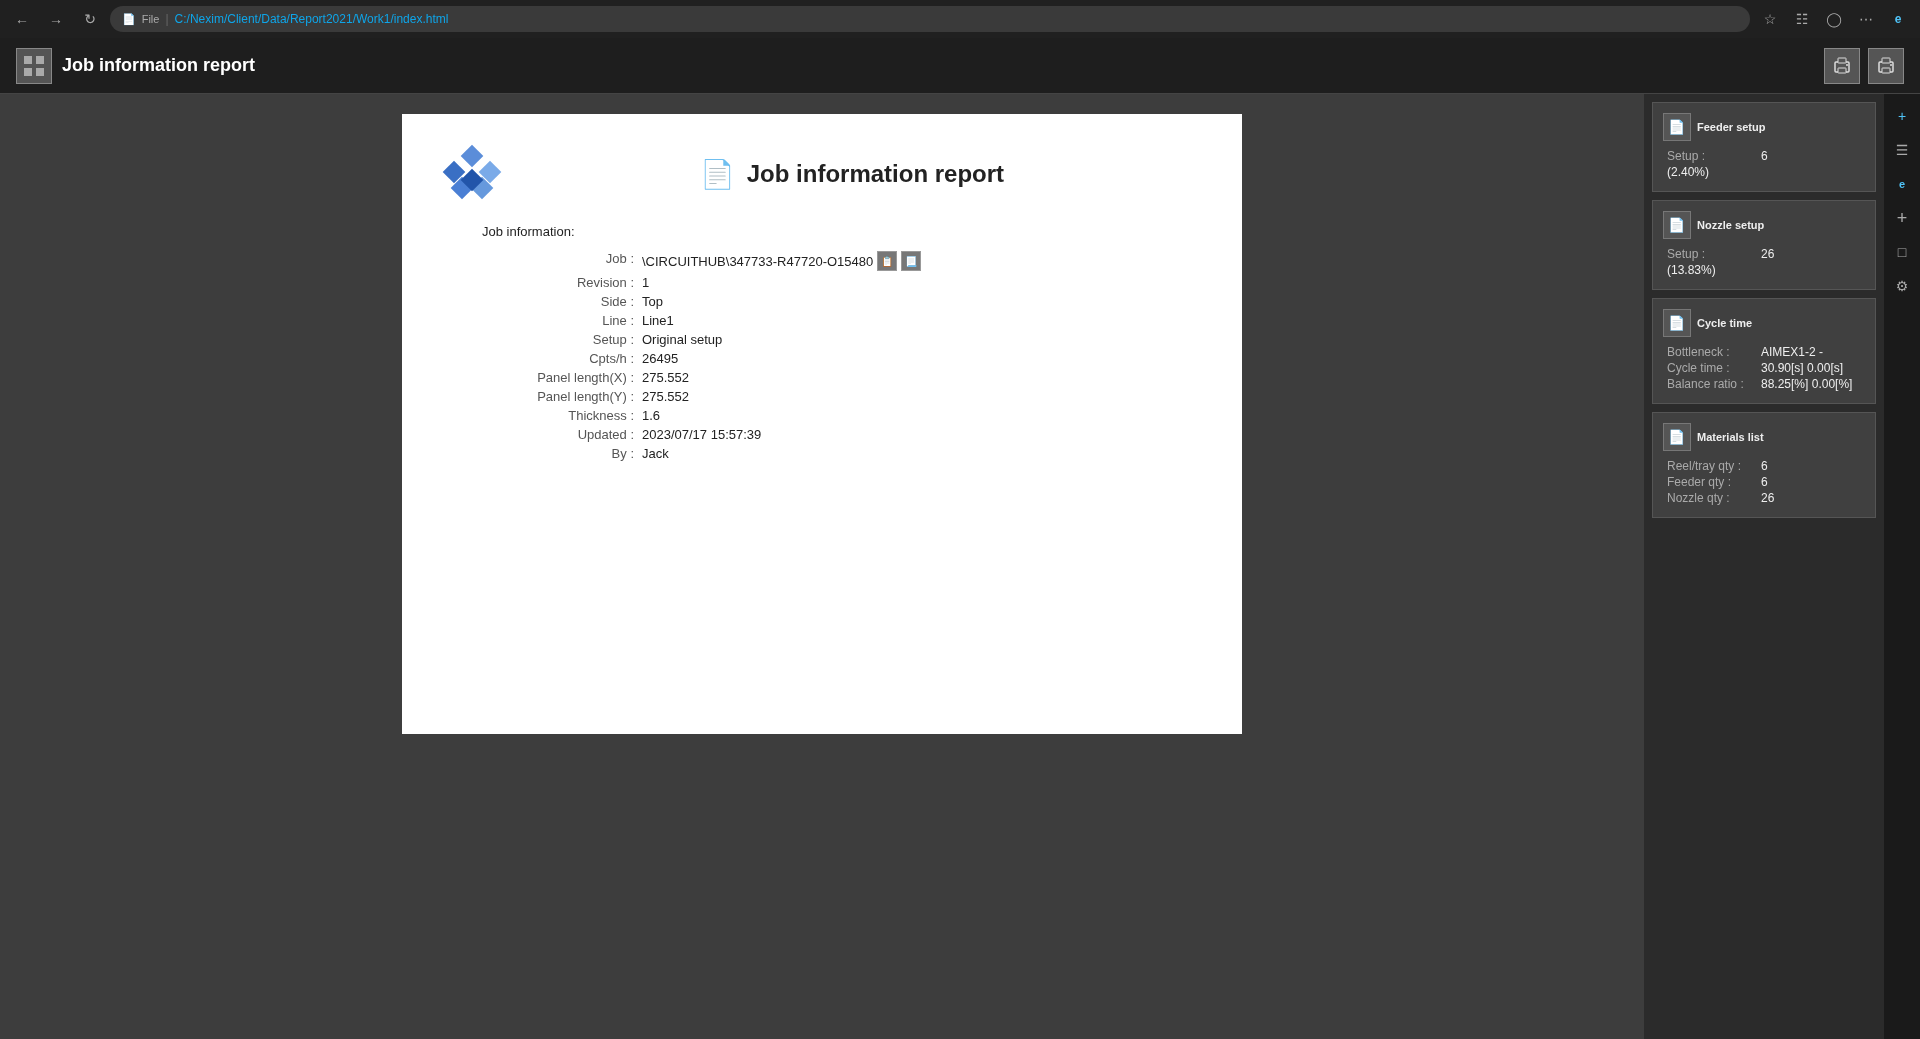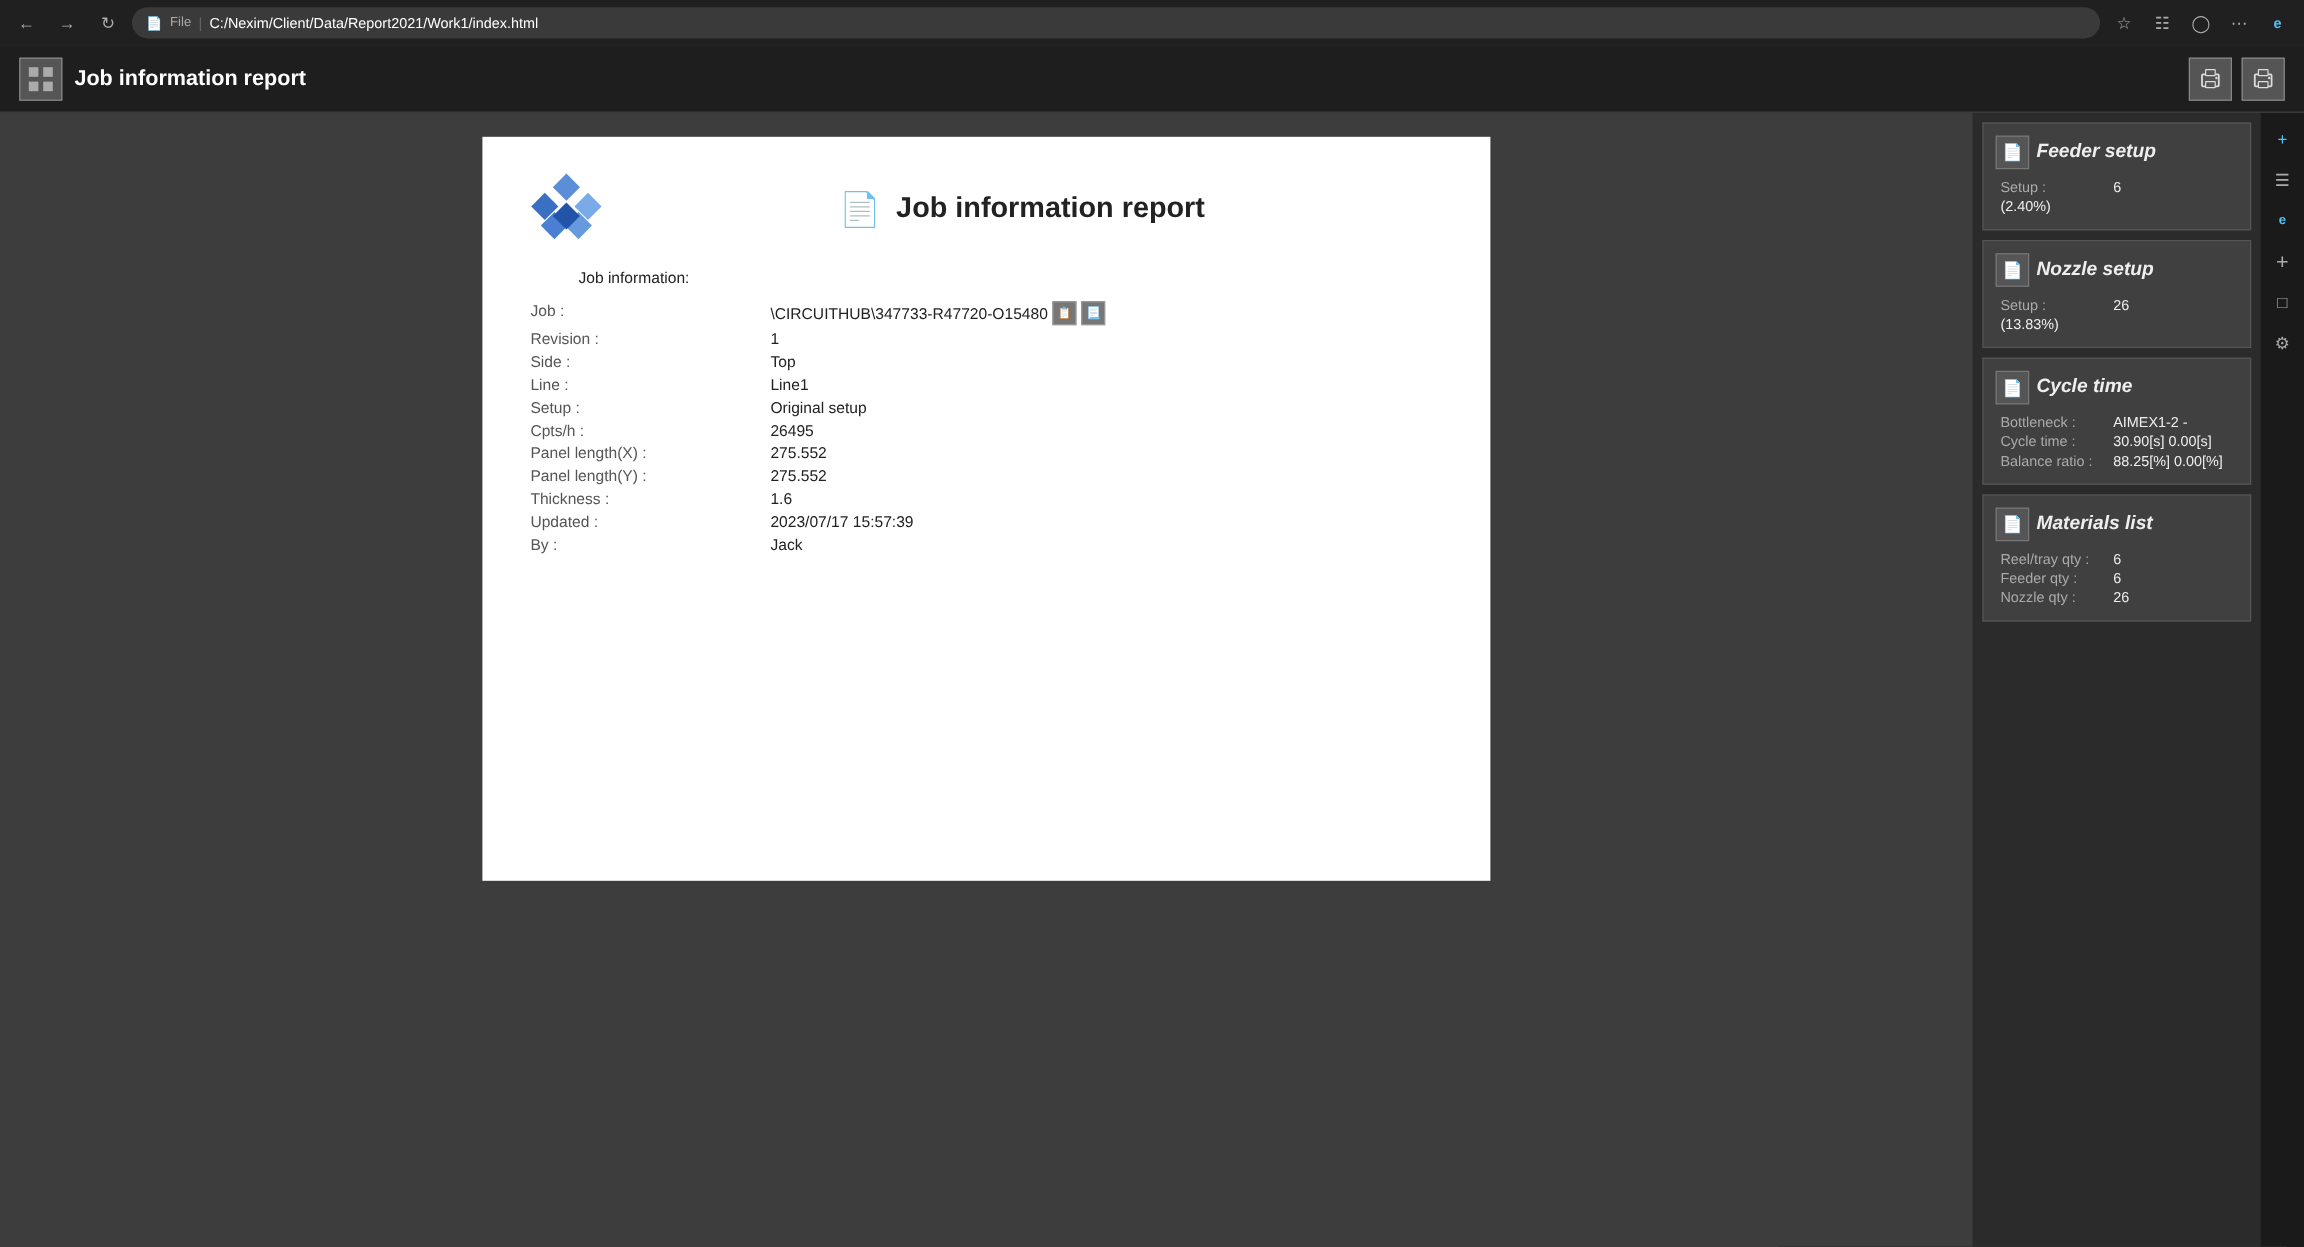--- a/index.html
+++ b/index.html
@@ -39,21 +39,21 @@
       background: #3a3a3a;
       border-radius: 16px;
       height: 26px;
       display: flex;
       align-items: center;
       padding: 0 12px;
       font-size: 12px;
       color: #ccc;
       gap: 6px;
     }
-    .address-text { color: #ffffff; font-size: 12px; }
+    .address-text { color: #0ea5e9; font-size: 12px; }
     .browser-actions {
       display: flex;
       gap: 4px;
     }
     .browser-action-btn {
       width: 28px; height: 28px;
       border-radius: 50%;
       border: none;
       background: transparent;
       color: #aaa;
@@ -159,21 +159,21 @@
     }
 
     .info-table {
       width: 100%;
     }
     .info-row {
       display: flex;
       margin-bottom: 4px;
     }
     .info-label {
-      text-align: left;
+      text-align: right;
       width: 200px;
       padding-right: 8px;
       color: #555;
       font-size: 13px;
       flex-shrink: 0;
     }
     .info-value {
       color: #222;
       font-size: 13px;
       display: flex;
@@ -217,24 +217,23 @@
     }
     .sidebar-card-icon {
       width: 28px; height: 28px;
       background: #555;
       border: 1px solid #777;
       display: flex; align-items: center; justify-content: center;
       font-size: 14px;
       color: #ddd;
     }
     .sidebar-card-title {
-      font-size: 16px;
+      font-size: 11px;
       font-weight: bold;
       color: #eee;
-      font-style: italic;
     }
 
     .sidebar-card-body {
       font-size: 12px;
       color: #ccc;
       padding-left: 4px;
     }
     .sidebar-row {
       display: flex;
       gap: 4px;

